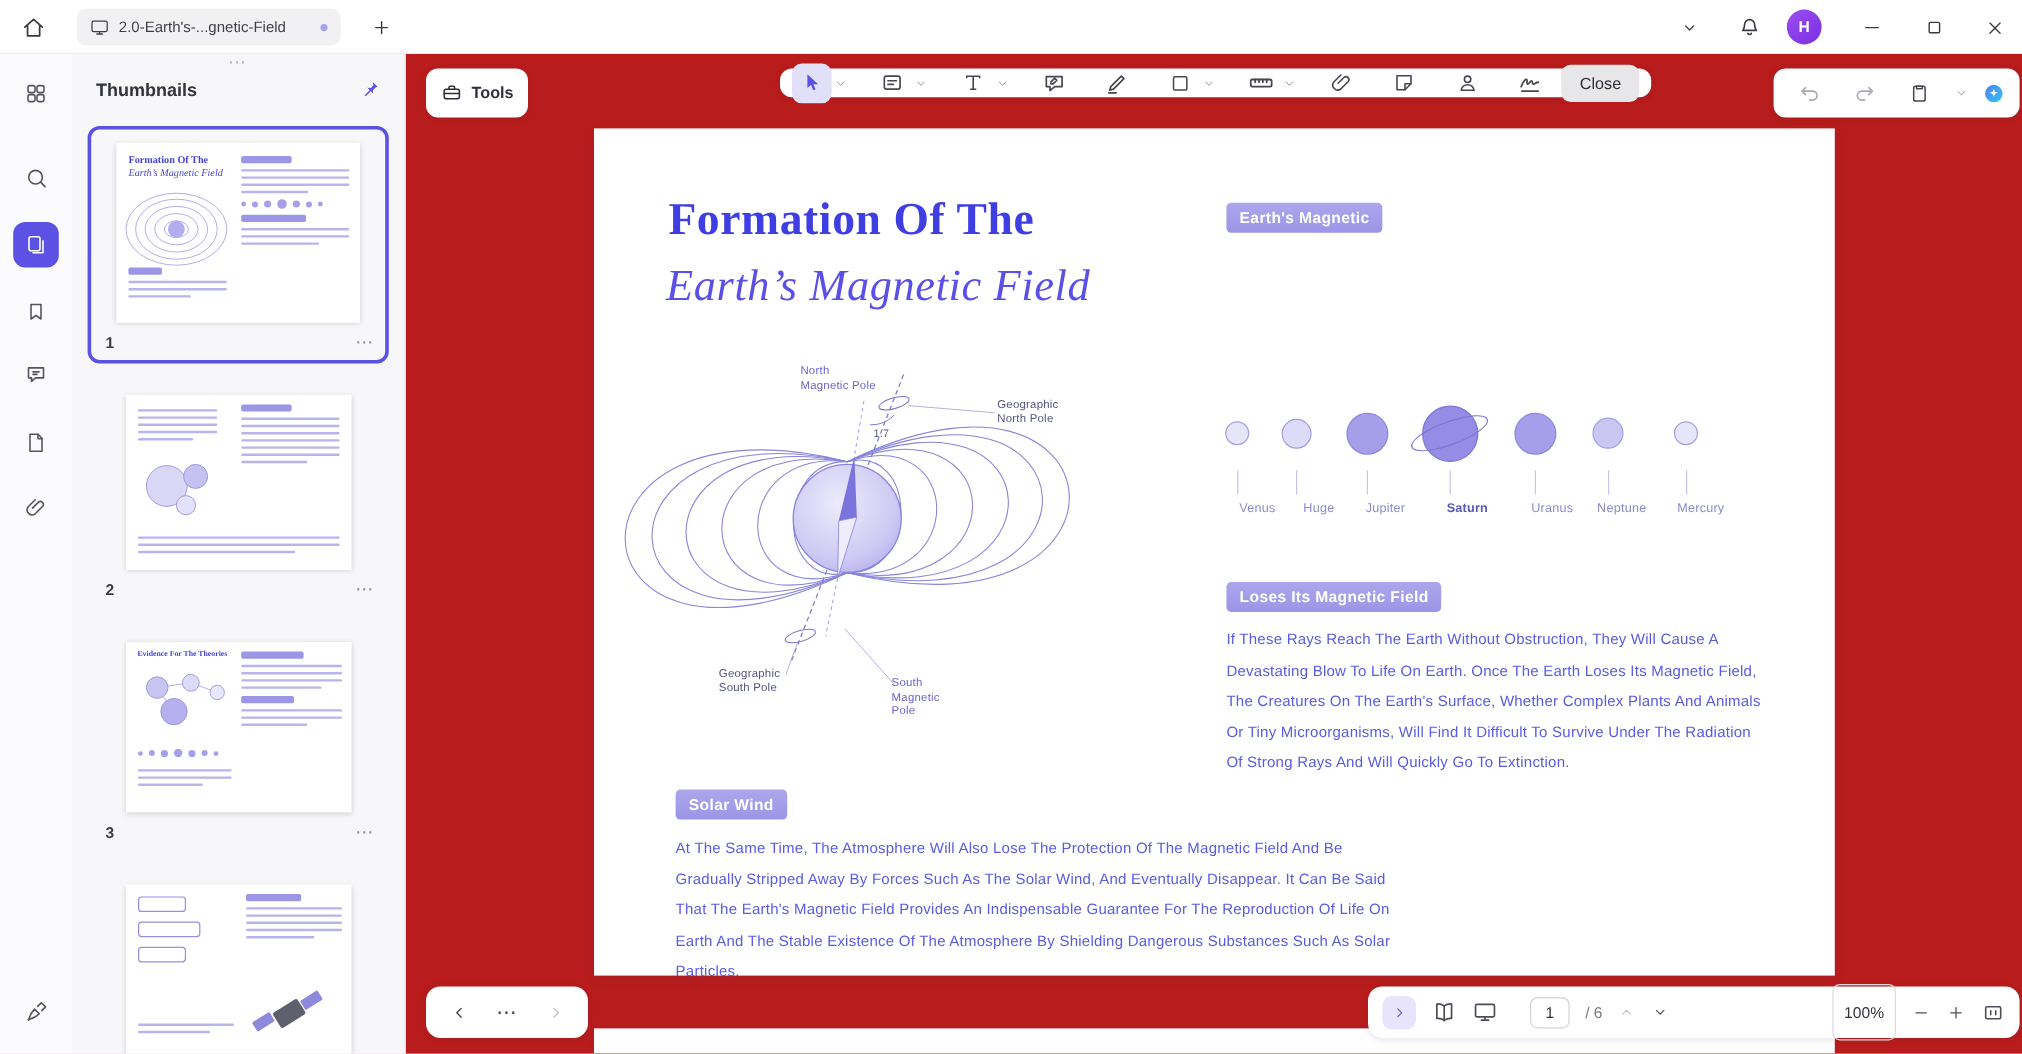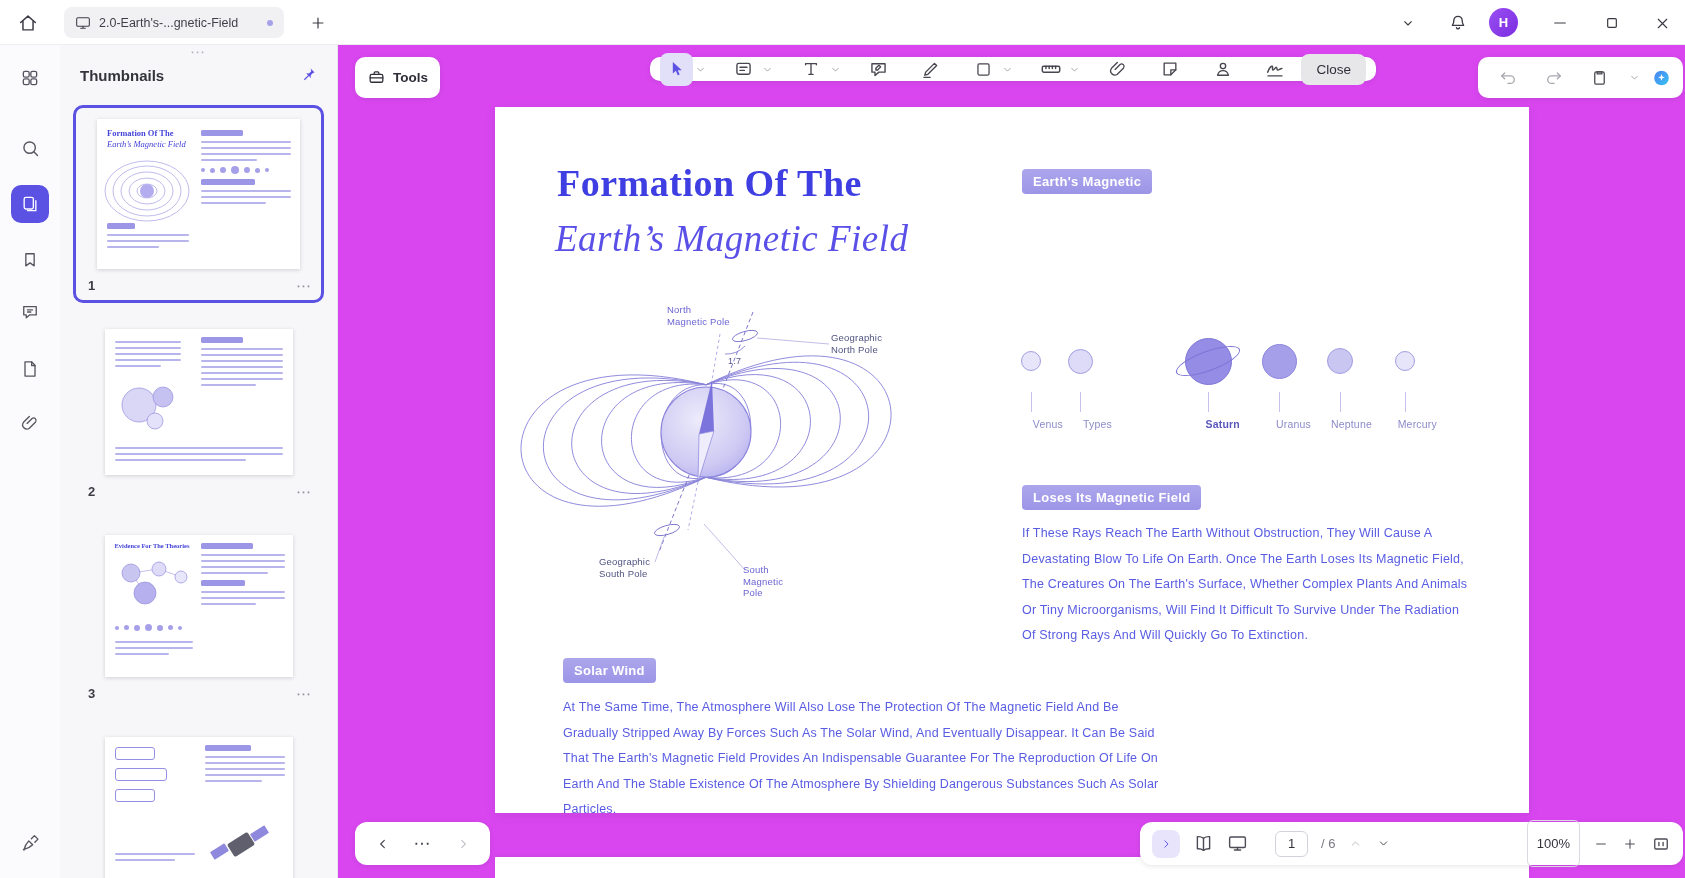--- a/index.html
+++ b/index.html
@@ -49,21 +49,21 @@
 .mt-title{position:absolute;font-family:"Liberation Serif",serif;font-weight:700;font-size:8.5px;color:#4644d8;white-space:nowrap}
 .mt-it{font-style:italic;font-weight:400}
 .mt-small{position:absolute;font-family:"Liberation Serif",serif;font-weight:700;font-size:6.5px;color:#4644d8;white-space:nowrap}
 .mbox{border:1px solid #958fe2;border-radius:3px;height:13px;margin-bottom:8px}
 .msat{position:absolute;width:60px;height:50px}
 .msat .body{position:absolute;left:20px;top:16px;width:24px;height:15px;background:#5f5f6e;border-radius:2px;transform:rotate(-32deg)}
 .msat .pan1,.msat .pan2{position:absolute;width:17px;height:9px;background:#8f89dd;border-radius:1px;transform:rotate(-32deg)}
 .msat .pan1{left:2px;top:26px}.msat .pan2{left:42px;top:8px}
 
 
-.content{position:absolute;top:45px;left:338px;right:0;bottom:0;background:#d946ef;overflow:hidden}
+.content{position:absolute;top:45px;left:338px;right:0;bottom:0;background:#b91c1c;overflow:hidden}
 .pill{position:absolute;background:#fff;border-radius:10px;box-shadow:0 1px 5px rgba(40,40,70,.12);display:flex;align-items:center}
 .tools-btn{left:17px;top:12px;height:41px;padding:0 12px;gap:7px;font-weight:700;font-size:13.5px;color:#2e2e38;cursor:pointer}
 .main-tools{left:312px;top:12px;height:24px;width:726px;padding:0 10px}
 .tbtn{height:33px;min-width:33px;border-radius:8px;display:flex;align-items:center;justify-content:center;color:#47474f;cursor:pointer;padding:0 3px}
 .tbtn.active{background:#e2dff9;color:#5b51e3}
 .tchev{width:15px;color:#84848e;display:flex;justify-content:center;cursor:pointer}
 .tsp{flex:1}
 .close-btn{margin-left:10px;background:#e7e7ea;border-radius:8px;height:31px;padding:0 15px;font-size:13.5px;color:#2e2e38;display:flex;align-items:center;cursor:pointer}
 .right-tools{left:1140px;top:12px;height:41px;width:205px;padding:0 13px;gap:13px}
 .dim{color:#a8a8b0}
@@ -658,21 +658,28 @@
             <div class="pc"></div>
           </div>
           <div class="ptick"></div>
           <div class="pname">Venus</div>
         </div>
       <div class="planet pl1">
           <div class="pcw">
             <div class="pc"></div>
           </div>
           <div class="ptick"></div>
-          <div class="pname">Types</div>
+          <div class="pname">Huge</div>
+        </div>
+      <div class="planet pl2">
+          <div class="pcw">
+            <div class="pc"></div>
+          </div>
+          <div class="ptick"></div>
+          <div class="pname">Jupiter</div>
         </div>
       <div class="planet pl3">
           <div class="pcw">
             <div class="pc">
               <div class="ring"></div>
             </div>
           </div>
           <div class="ptick"></div>
           <div class="pname">Saturn</div>
         </div>

